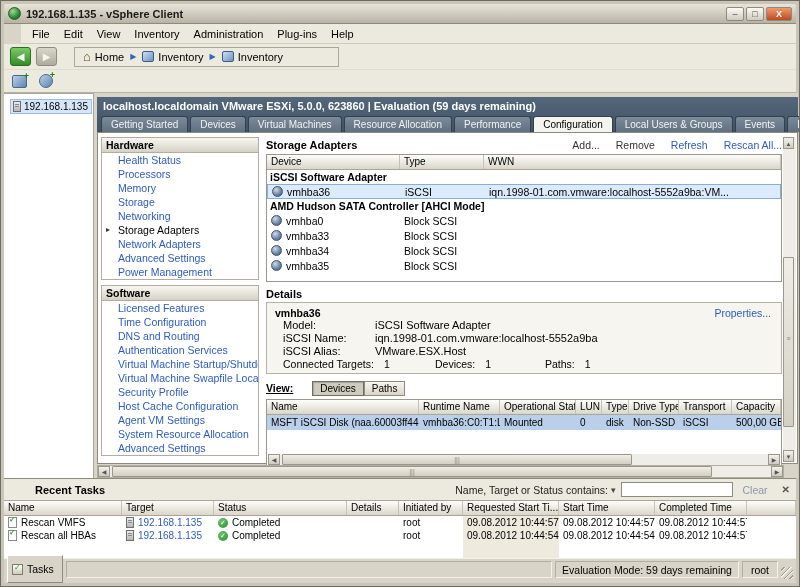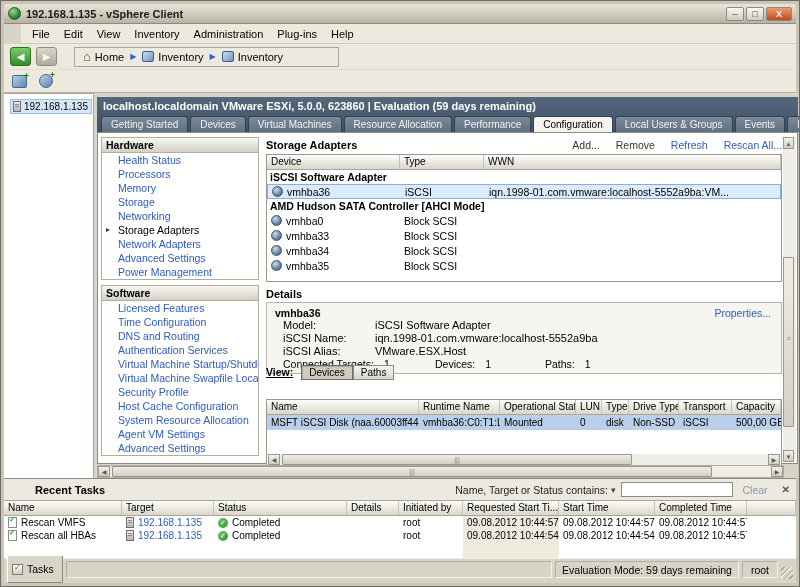--- a/index.html
+++ b/index.html
@@ -100,21 +100,21 @@
     background:#f6f5f0;border:1px solid #b6b2a6;padding:4px 8px;}
   .dtl-name{font-weight:bold;font-size:10.5px;}
   .dtl-props{position:absolute;right:10px;top:4px;color:#2d5cbe;font-size:10.5px;}
   .dtl-row{display:flex;font-size:11px;height:13px;}
   .dtl-label{width:100px;padding-left:8px;}
   .dtl-counts{display:flex;font-size:10.5px;height:13px;}
   .dtl-counts .pair{display:flex;}
   .dtl-counts .pair:nth-child(1){width:160px;padding-left:8px;}
   .dtl-counts .pair:nth-child(2){width:110px;}
   .dtl-counts .lbl{margin-right:10px;}
-  .view-row{position:absolute;left:0;top:227px;height:16px;display:flex;align-items:center;gap:4px;text-decoration:underline;}
+  .view-row{position:absolute;left:0;top:243px;height:16px;display:flex;align-items:center;gap:15px;text-decoration:underline;}
   .view-label{font-weight:bold;font-size:10.5px;margin-right:4px;}
   .view-btn{font-size:10px;padding:1px 7px;border:1px solid #8e8a7d;
     background:linear-gradient(#f6f5f0,#d9d5c9);}
   .view-btn.active{background:#cfcbbf;border-color:#6f6c60;box-shadow:inset 1px 1px 1px #aaa69a;}
   .dev-table{position:absolute;left:0;right:0;top:262px;height:70px;border:1px solid #9b978b;background:#fff;overflow:hidden;}
   .dev-c0{width:152px}.dev-c1{width:81px}.dev-c2{width:76px}.dev-c3{width:26px}
   .dev-c4{width:27px}.dev-c5{width:50px}.dev-c6{width:53px}.dev-c7{flex:1}
   .dev-row{display:flex;height:15px;align-items:center;font-size:10px;}
   .dev-row.selected{background:#b9cfea;}
   .dev-cell{padding:0 4px;white-space:nowrap;overflow:hidden;}
@@ -251,22 +251,22 @@
           <div class="side-box">
             <div class="side-box-header">Software</div>
             <div class="side-item">Licensed Features</div>
             <div class="side-item">Time Configuration</div>
             <div class="side-item">DNS and Routing</div>
             <div class="side-item">Authentication Services</div>
             <div class="side-item">Virtual Machine Startup/Shutdown</div>
             <div class="side-item">Virtual Machine Swapfile Location</div>
             <div class="side-item">Security Profile</div>
             <div class="side-item">Host Cache Configuration</div>
+            <div class="side-item">Agent VM Settings</div>
             <div class="side-item">System Resource Allocation</div>
-            <div class="side-item">Agent VM Settings</div>
             <div class="side-item">Advanced Settings</div>
           </div>
         </div>
 
       <div class="right-content">
         <div class="sa-title-row">
           <span class="sa-title">Storage Adapters</span>
           <span class="action-link action-gray">Add...</span>
           <span class="action-link action-gray">Remove</span>
           <span class="action-link action-blue">Refresh</span>

